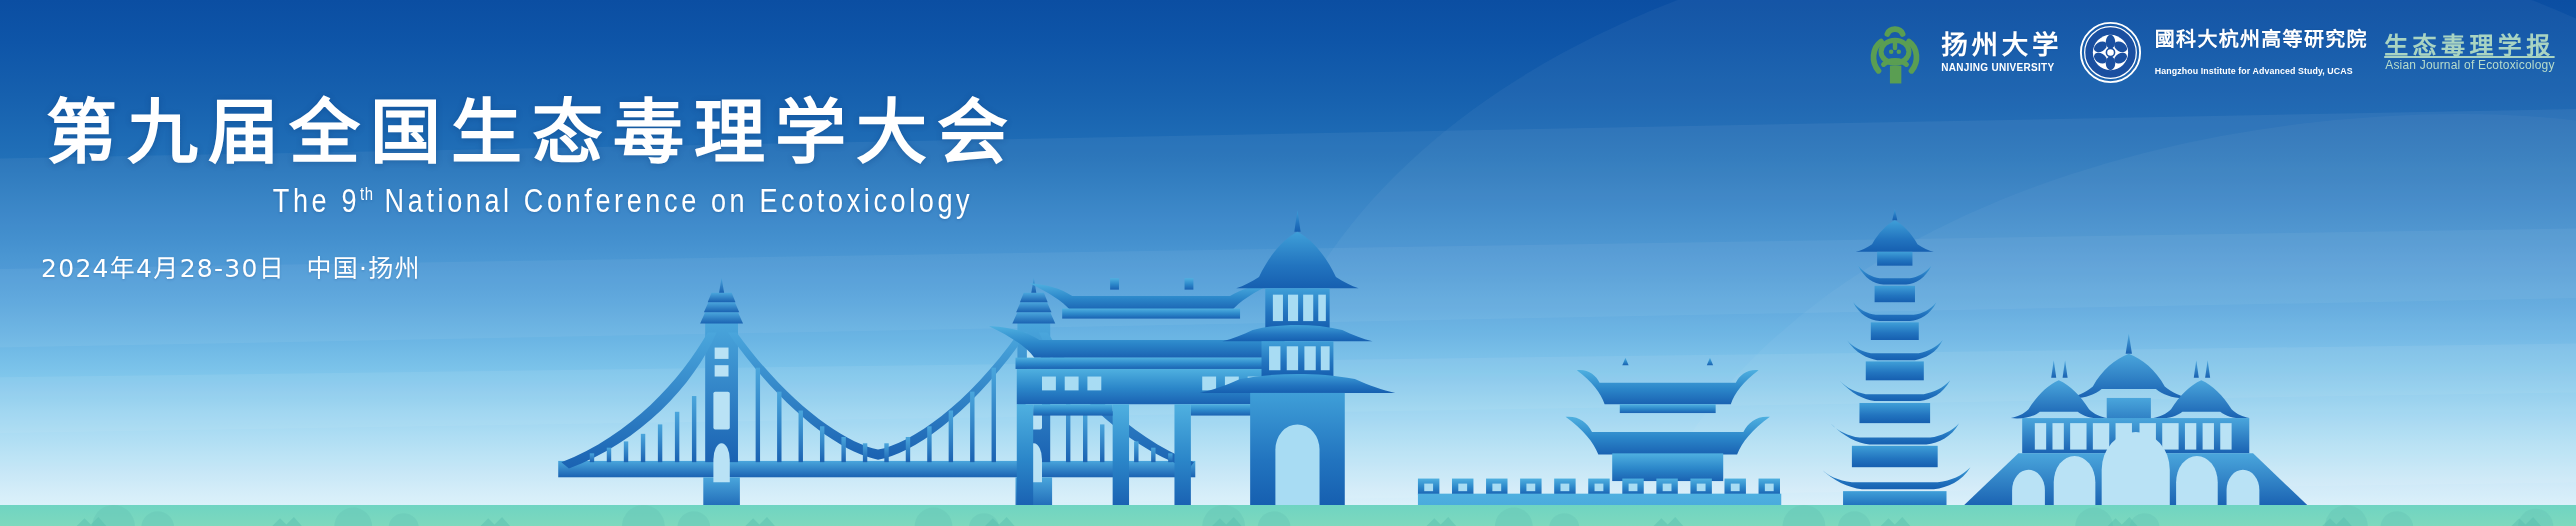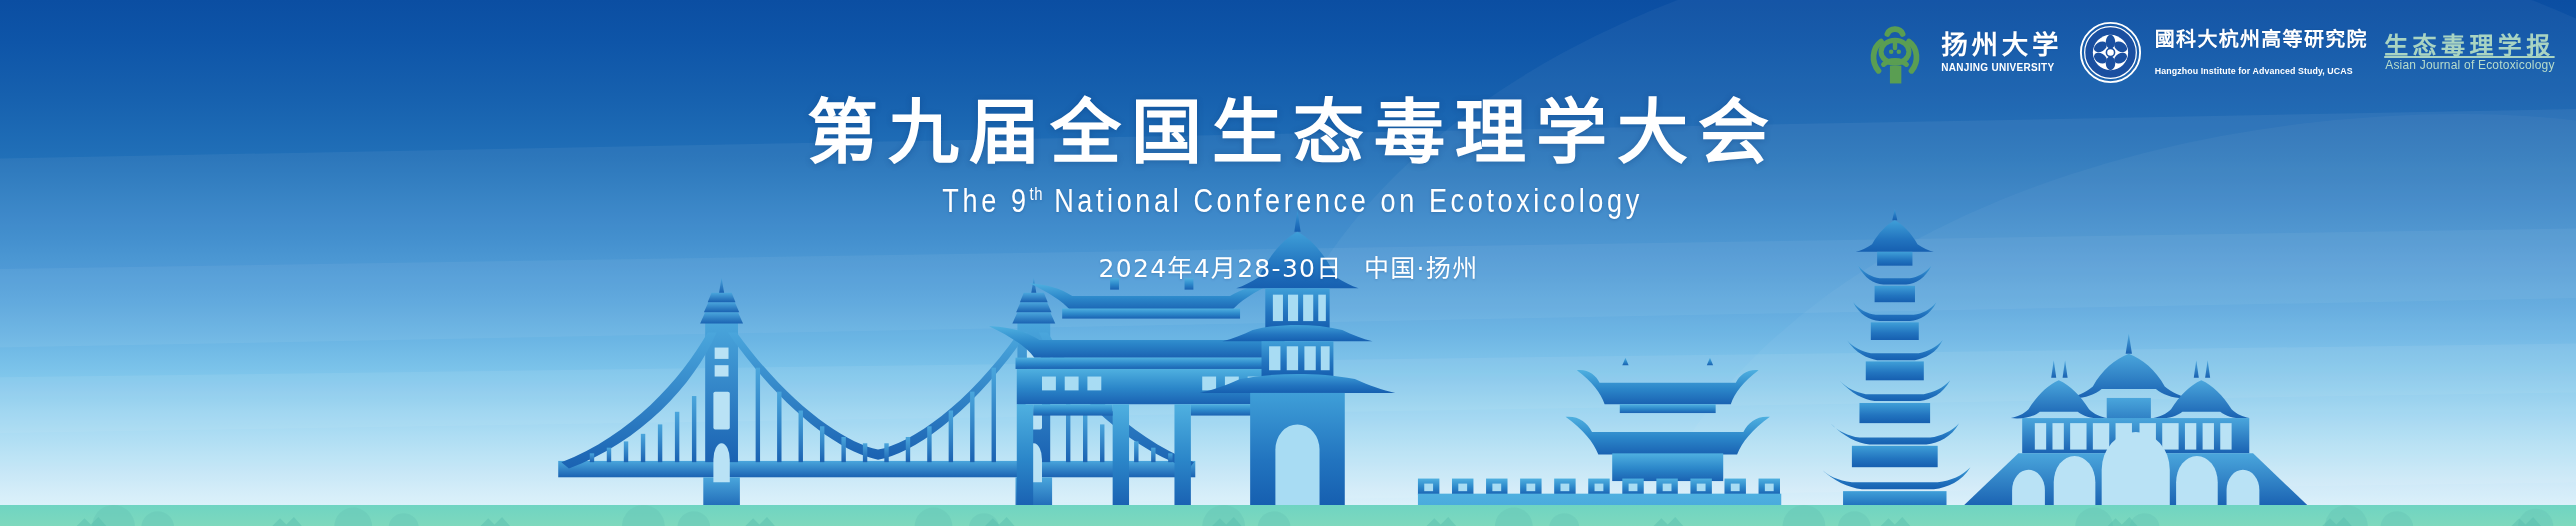--- a/index.html
+++ b/index.html
@@ -109,21 +109,21 @@
   .hias .logo-cn{font-size:20px;letter-spacing:1.3px;font-family:"DejaVu Serif",serif;}
   .hias .logo-en{font-size:8.8px;letter-spacing:0.1px;margin-top:18px;}
   .journal .logo-cn{font-size:24px;letter-spacing:4.4px;color:#a9d4c2;font-family:"DejaVu Serif",serif;text-shadow:none;text-decoration:underline;}
   .journal .logo-en{font-size:12px;letter-spacing:0.2px;color:#b7dccb;margin-top:1px;font-weight:normal;text-align:right;}
 
   
   .headline{
     position:absolute;
     left:0;right:0;
     top:95px;
-    text-align:center;
+    padding-left:36px;
   }
   .title-cn{
     color:#ffffff;
     font-family:"DejaVu Sans","Liberation Sans",sans-serif;
     font-weight:bold;
     font-size:71px;
     letter-spacing:10px;
     line-height:1.08;
     margin:0 0 0 10px;
     text-shadow:0 1.3px 6.3px rgba(8,50,110,0.30);

